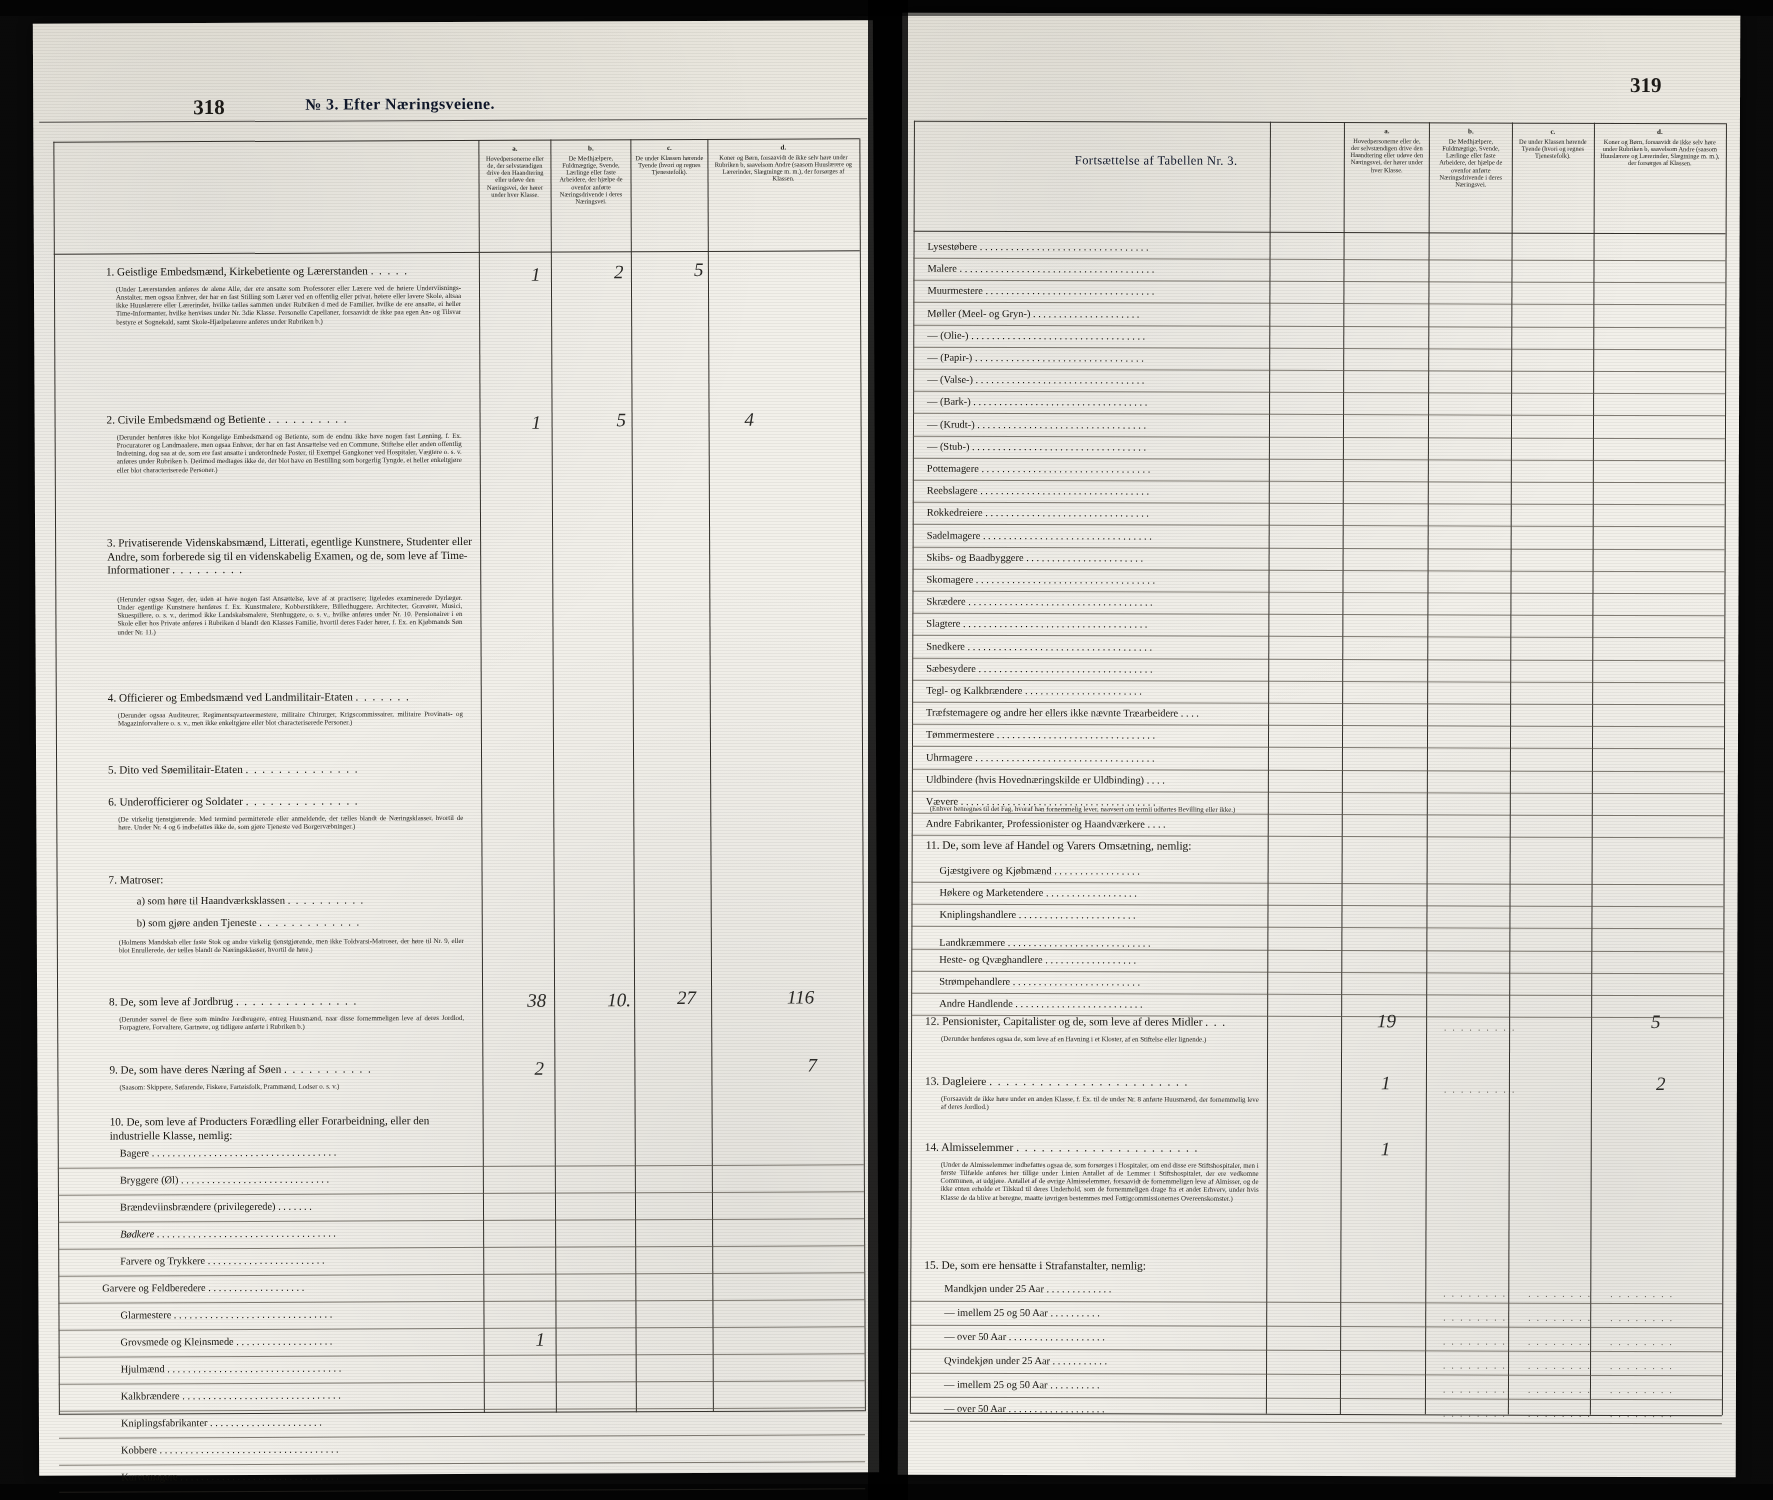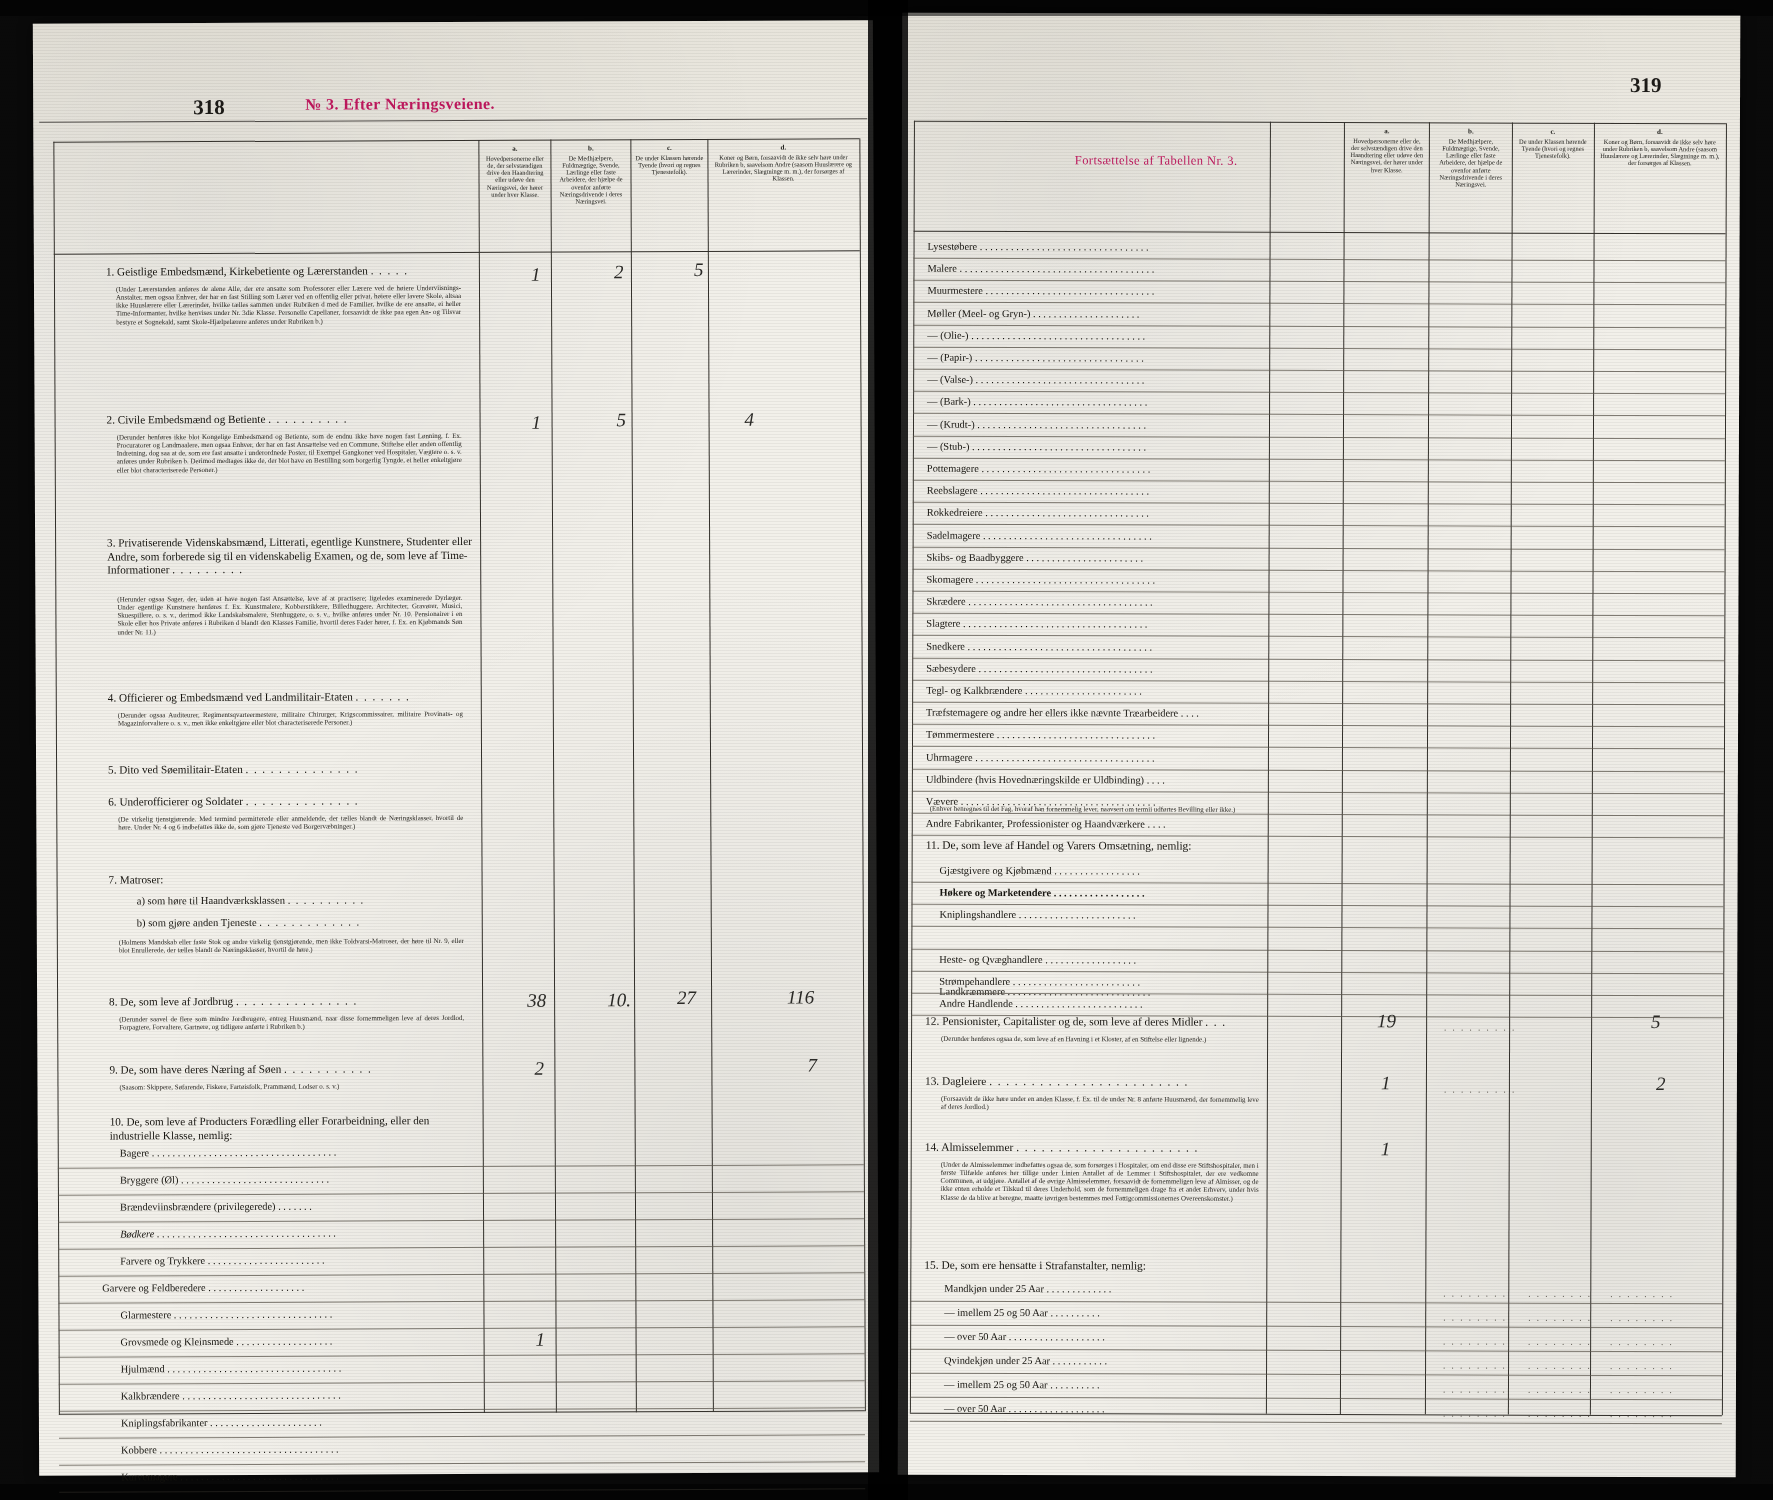--- a/index.html
+++ b/index.html
@@ -7,21 +7,21 @@
   .scan{position:relative;width:1773px;height:1500px;background:#0a0a0a;overflow:hidden;}
   .page{position:absolute;background:#f2f0ea;box-shadow:0 0 14px rgba(0,0,0,.6);}
   .page.left{left:36px;top:22px;width:840px;height:1452px;transform:rotate(-0.25deg);}
   .page.right{left:900px;top:14px;width:838px;height:1462px;transform:rotate(0.18deg);}
   .paper-tex{position:absolute;inset:0;background:
      radial-gradient(circle at 20% 12%, rgba(0,0,0,.05), rgba(0,0,0,0) 40%),
      radial-gradient(circle at 85% 80%, rgba(0,0,0,.06), rgba(0,0,0,0) 45%),
      linear-gradient(180deg, rgba(210,205,190,.35), rgba(255,255,255,0) 18%);
      pointer-events:none;}
   .pg-num{position:absolute;font-size:21px;font-weight:bold;color:#1c1a17;font-family:"Liberation Serif",serif;}
-  .hdr-title{position:absolute;font-size:16px;font-weight:bold;color:#be185d;letter-spacing:.4px;}
+  .hdr-title{position:absolute;font-size:16px;font-weight:bold;color:#0f172a;letter-spacing:.4px;}
   .rule{position:absolute;background:#2a2724;}
   .colhead{position:absolute;font-size:6.4px;line-height:1.12;color:#20201c;text-align:center;padding:2px 3px;box-sizing:border-box;}
   .colhead .lt{display:block;font-weight:bold;font-size:7px;margin-bottom:1px;}
   .rowlbl{position:absolute;font-size:11.2px;color:#16140f;line-height:1.22;}
   .note{position:absolute;font-size:6.9px;line-height:1.18;color:#272520;text-align:justify;}
   .ink{position:absolute;font-family:"Liberation Serif",serif;font-style:italic;color:#2b2a27;font-size:19px;}
   .dots{letter-spacing:1.4px;}
   .vline{position:absolute;width:1px;background:#34312c;}
   .hline{position:absolute;height:1px;background:#34312c;}
   .hline.thin{background:#585349;opacity:.75;}
@@ -280,25 +280,25 @@
 
     <div class="note" style="left:30px;top:792px;width:330px;">(Enhver henregnes til det Fag, hvoraf han fornemmelig lever, naavsert om termii udførtes Bevilling eller ikke.)</div>
 
     <div class="sect" style="left:26px;top:826px;width:345px;">
       <span>11.</span>
       <span>De, som leve af Handel og Varers Omsætning, nemlig:</span>
     </div>
     <div id="right-commerce">
         <div class="listline" style="left: 40px; top: 852px;"><span>Gjæstgivere og Kjøbmænd . . . . . . . . . . . . . . . . .</span></div>
         <div class="hline thin" style="left: 12px; top: 869px; width: 812px;"></div>
-        <div class="listline" style="left: 40px; top: 874.2px; font-weight: bold;"><span>Høkere og Marketendere . . . . . . . . . . . . . . . . . .</span></div>
+        <div class="listline" style="left: 40px; top: 874.2px;"><span>Høkere og Marketendere . . . . . . . . . . . . . . . . . .</span></div>
         <div class="hline thin" style="left: 12px; top: 891.2px; width: 812px;"></div>
         <div class="listline" style="left: 40px; top: 896.4px;"><span>Kniplingshandlere . . . . . . . . . . . . . . . . . . . . . . .</span></div>
         <div class="hline thin" style="left: 12px; top: 913.4px; width: 812px;"></div>
-        <div class="listline" style="left: 40px; top: 973px; text-align: right;"><span>Landkræmmere . . . . . . . . . . . . . . . . . . . . . . . . . . . .</span></div>
+        <div class="listline" style="left: 40px; top: 924px; text-align: right;"><span>Landkræmmere . . . . . . . . . . . . . . . . . . . . . . . . . . . .</span></div>
         <div class="hline thin" style="left: 12px; top: 935.6px; width: 812px;"></div>
         <div class="listline" style="left: 40px; top: 940.8px;"><span>Heste- og Qvæghandlere . . . . . . . . . . . . . . . . . .</span></div>
         <div class="hline thin" style="left: 12px; top: 957.8px; width: 812px;"></div>
         <div class="listline" style="left: 40px; top: 963px;"><span>Strømpehandlere . . . . . . . . . . . . . . . . . . . . . . . . .</span></div>
         <div class="hline thin" style="left: 12px; top: 980px; width: 812px;"></div>
         <div class="listline" style="left: 40px; top: 985.2px;"><span>Andre Handlende . . . . . . . . . . . . . . . . . . . . . . . . .</span></div>
         <div class="hline thin" style="left: 12px; top: 1002.2px; width: 812px;"></div>
       </div>
 
     <div class="sect" style="left:26px;top:1002px;width:345px;">

